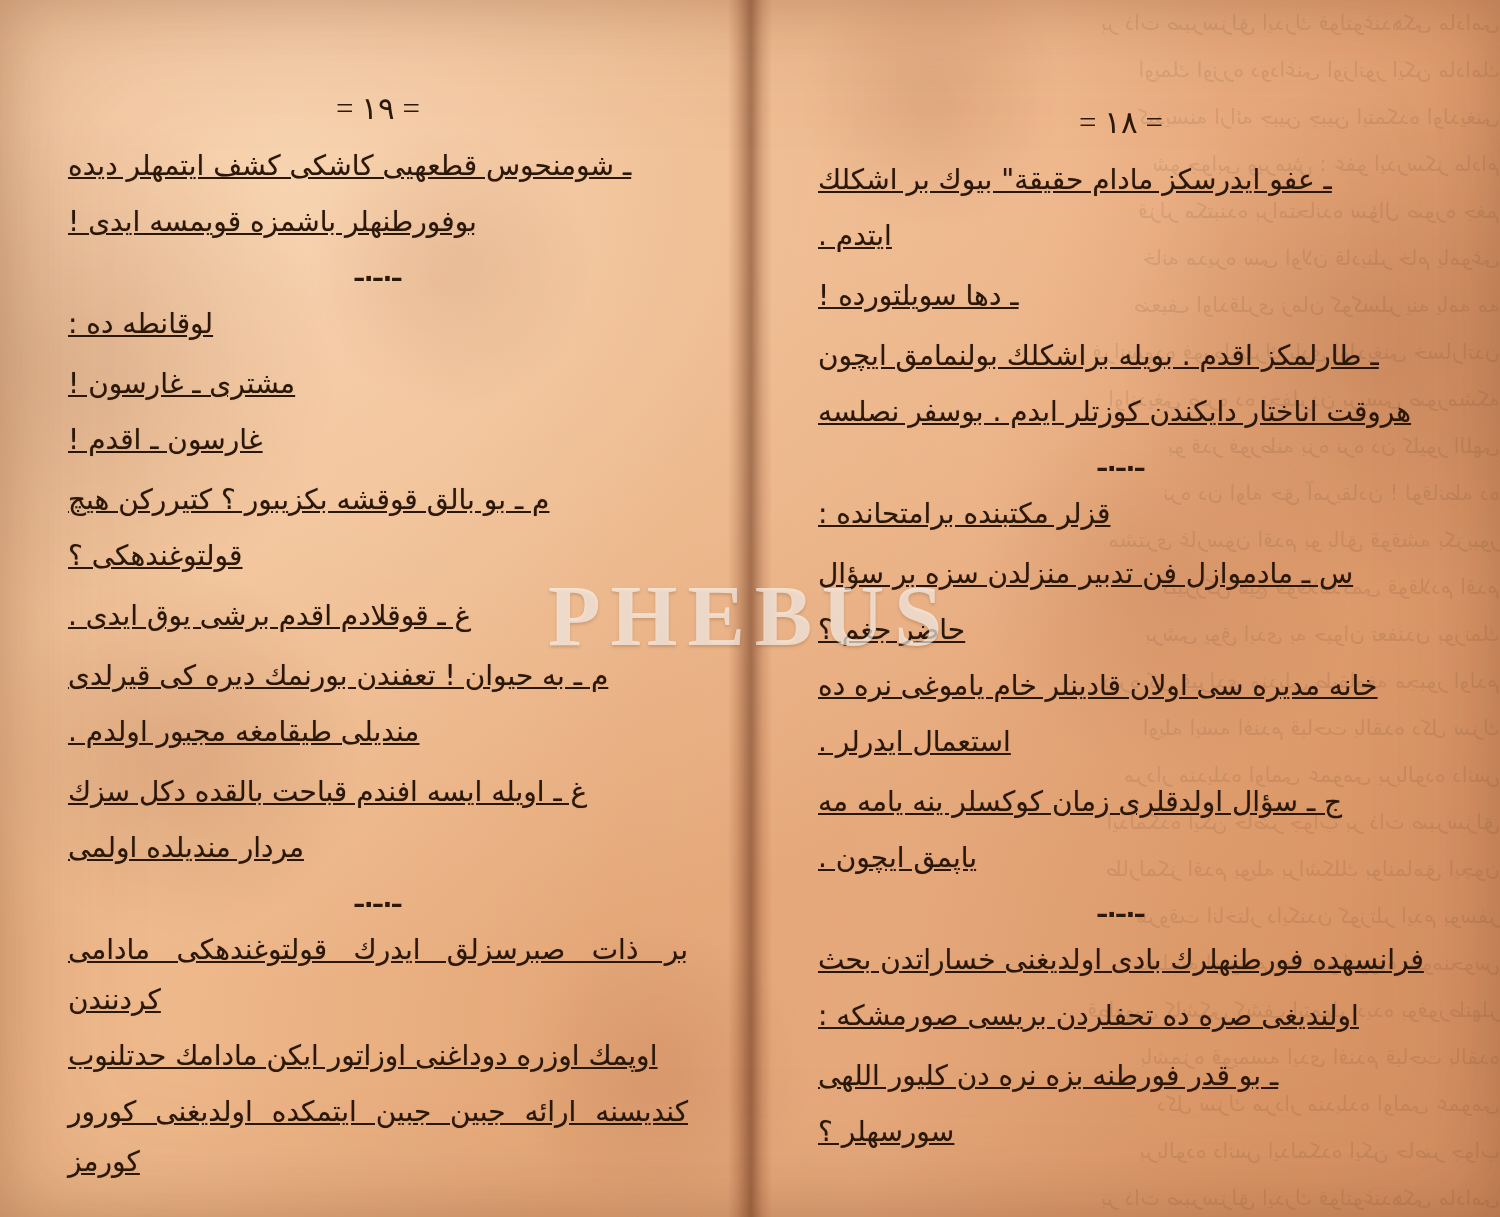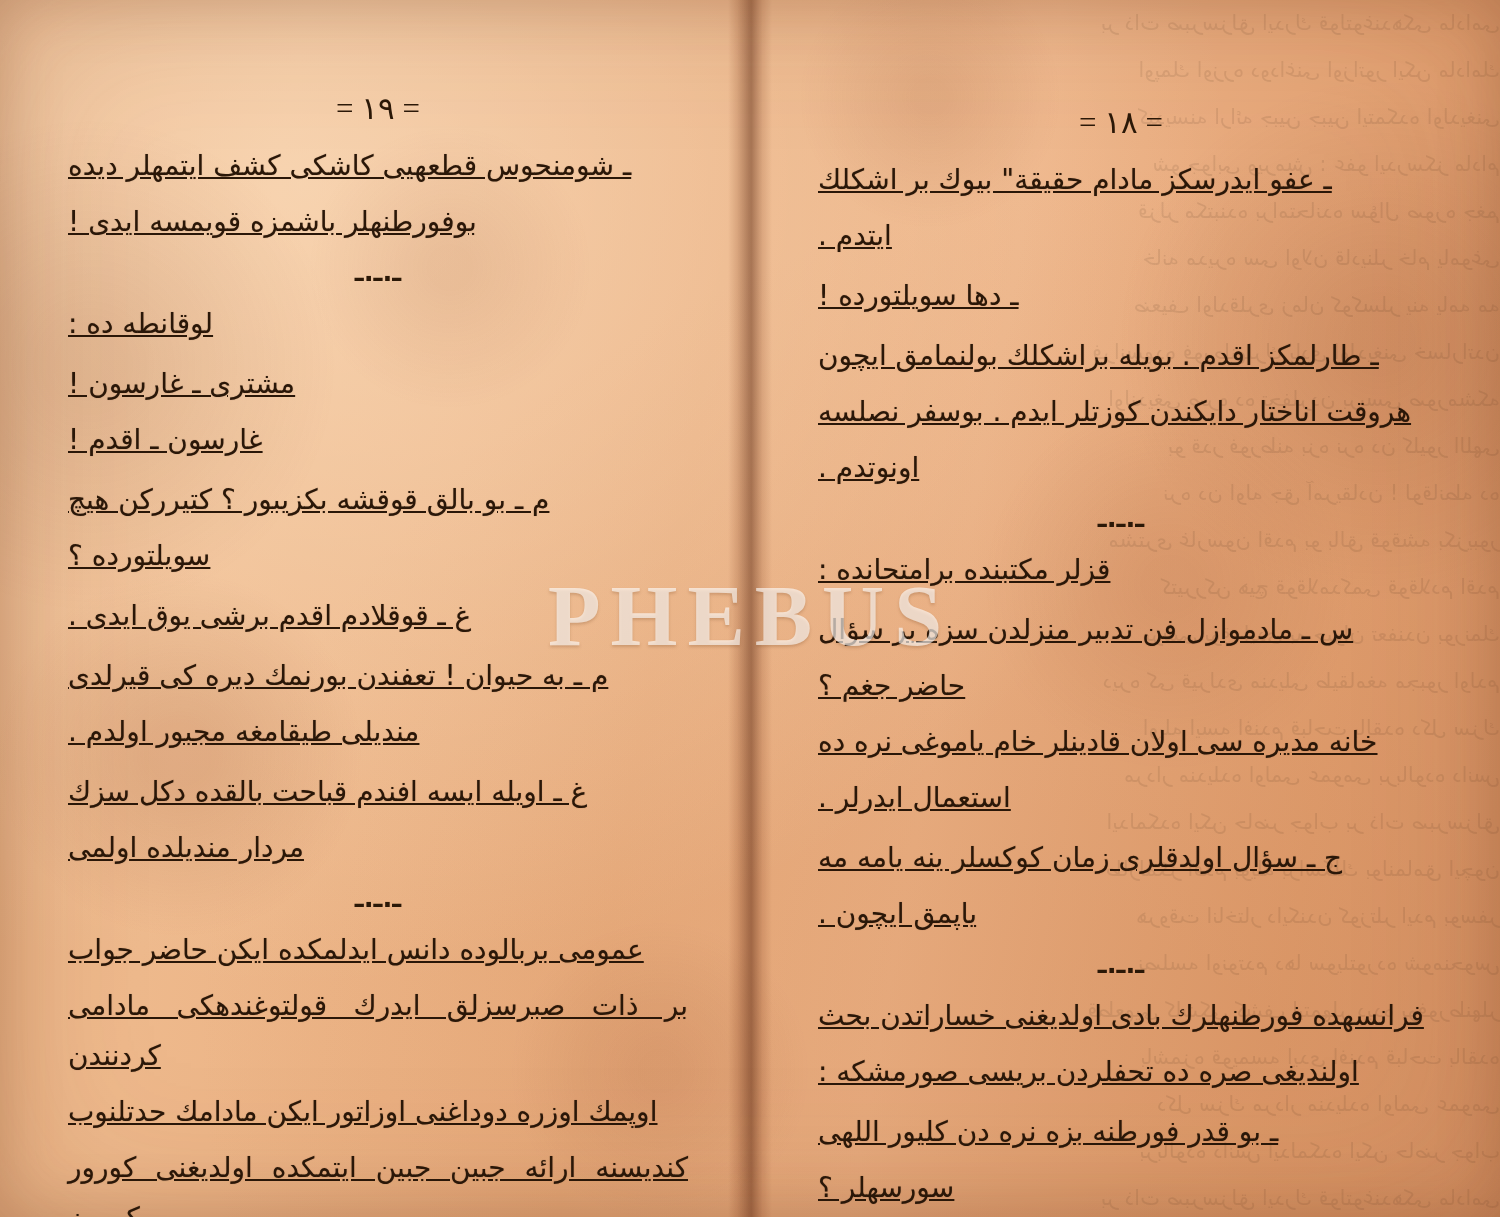--- a/index.html
+++ b/index.html
@@ -192,21 +192,20 @@
           <div class="blk">
             <div class="para">ـ عفو ايدرسكز مادام حقيقة" بيوك بر اشكلك</div>
             <div class="para">ايتدم .</div>
           </div>
           <div class="blk">
             <div class="para">ـ دها سويلتورده !</div>
           </div>
           <div class="blk">
             <div class="para">ـ طارلمكز اقدم . بويله براشكلك بولنمامق ايچون</div>
             <div class="para">هروقت اناختار دايكندن كوزتلر ايدم . بوسفر نصلسه</div>
-            <div class="para">اونوتدم .</div>
           </div>
           <div class="sep">ـ.ـ.ـ</div>
           <div class="blk">
             <div class="para">قزلر مكتبنده برامتحانده :</div>
           </div>
           <div class="blk">
             <div class="para">س ـ مادموازل فن تدبير منزلدن سزه بر سؤال</div>
             <div class="para">حاضر جغم ؟</div>
             <div class="para">خانه مديره سى اولان قادينلر خام ياموغى نره ده</div>
             <div class="para">استعمال ايدرلر .</div>
@@ -239,36 +238,35 @@
           <div class="sep">ـ.ـ.ـ</div>
           <div class="blk">
             <div class="para">لوقانطه ده :</div>
           </div>
           <div class="blk">
             <div class="para">مشترى ـ غارسون !</div>
             <div class="para">غارسون ـ اقدم !</div>
           </div>
           <div class="blk">
             <div class="para">م ـ بو بالق قوقشه بكزيبور ؟ كتيرركن هيچ</div>
-            <div class="para">سويلتورده ؟</div>
+            <div class="para">قولتوغندهكى ؟</div>
           </div>
           <div class="blk">
             <div class="para">غ ـ قوقلادم اقدم برشى يوق ايدى .</div>
           </div>
           <div class="blk">
             <div class="para">م ـ به حيوان ! تعفندن بورنمك ديره كى قيرلدى</div>
             <div class="para">منديلى طيقامغه مجبور اولدم .</div>
           </div>
           <div class="blk">
             <div class="para">غ ـ اويله ايسه افندم قباحت بالقده دكل سزك</div>
             <div class="para">مردار منديلده اولمى</div>
           </div>
           <div class="sep">ـ.ـ.ـ</div>
           <div class="blk">
-            <div class="para">عمومى بربالوده دانس ايدلمكده ايكن حاضر جواب</div>
             <div class="para">بر ذات صبرسزلق ايدرك قولتوغندهكى مادامى كردنندن</div>
             <div class="para">اوپمك اوزره دوداغنى اوزاتور ايكن مادامك حدتلنوب</div>
             <div class="para">كنديسنه ارائه جبين جبين ايتمكده اولديغنى كورور كورمز</div>
           </div>
         </div>
     </div>
   </div>
 
   <div class="watermark">PHEBUS</div>
 

